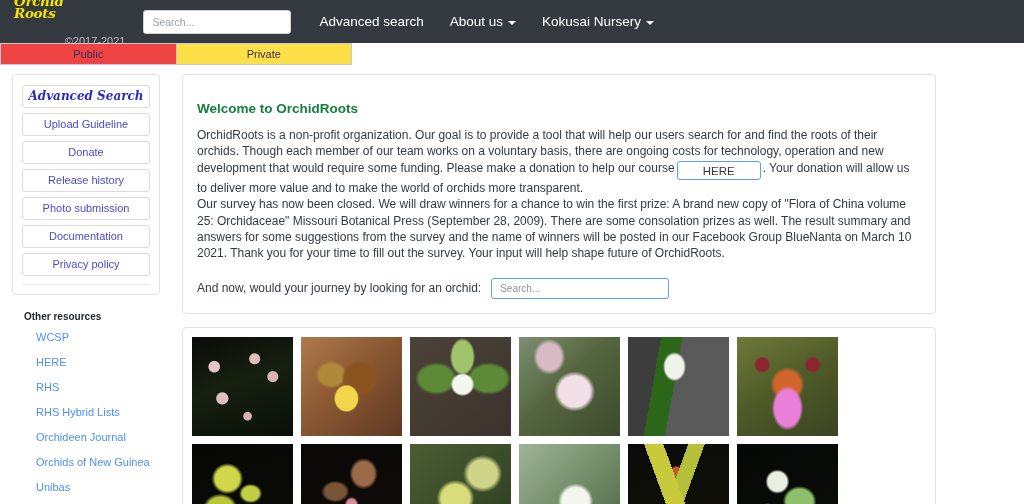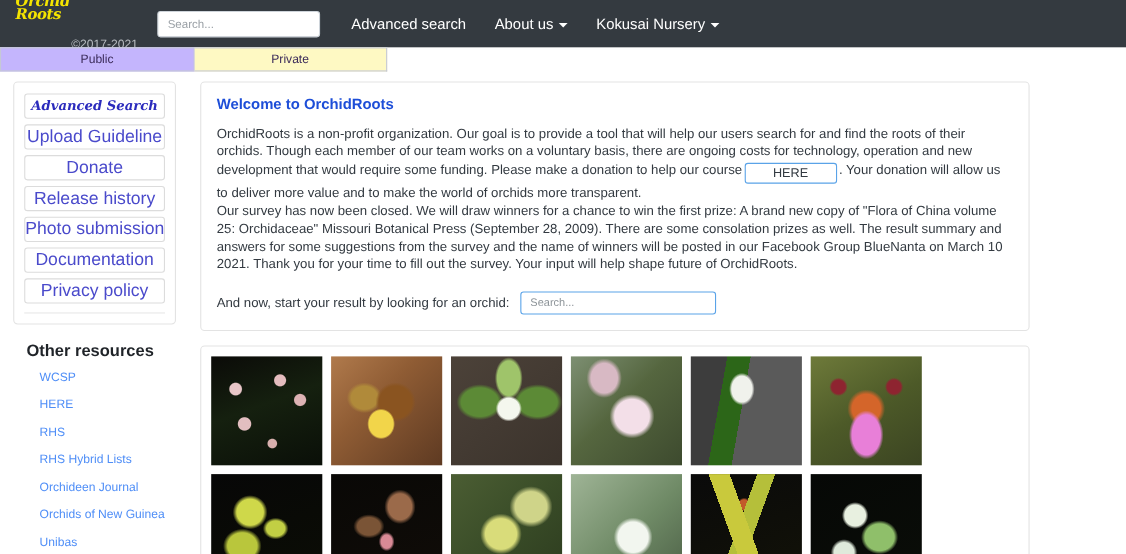--- a/index.html
+++ b/index.html
@@ -101,22 +101,22 @@
     flex: 1;
     display: flex;
     align-items: center;
     justify-content: center;
     font-size: 11px;
     color: #3b2b5a;
     border: 1px solid #c5c8d6;
     box-sizing: border-box;
     cursor: pointer;
   }
-  .tab.active { background: #c4b5fd; }
-  .tab.inactive { background: #fef9c3; border-left: none; }
+  .tab.active { background: #ef4444; }
+  .tab.inactive { background: #fde047; border-left: none; }
 
   
   .page {
     display: flex;
     padding: 9px 0 0 0;
     box-sizing: border-box;
   }
   .sidebar {
     width: 168px;
     flex: 0 0 168px;
@@ -136,41 +136,41 @@
     display: block;
     width: 100%;
     height: 23px;
     line-height: 21px;
     margin-bottom: 5px;
     text-align: center;
     border: 1px solid #dcdcdc;
     border-radius: 3px;
     background: #fff;
     color: #4a4acb;
-    font-size: 16px;
+    font-size: 11px;
     box-sizing: border-box;
     cursor: pointer;
     font-family: "Liberation Sans", sans-serif;
     text-decoration: none;
     overflow: hidden;
     white-space: nowrap;
   }
   .side-btn.fancy {
     font-family: "DejaVu Serif", serif;
     font-style: italic;
     font-weight: bold;
     font-size: 12px;
     color: #2b2bbd;
   }
   .side-divider {
     border-top: 1px solid #e8e8e8;
     margin: 8px 0 0 0;
   }
   .resources-title {
-    font-size: 15px;
+    font-size: 10px;
     font-weight: bold;
     color: #1f2328;
     margin: 16px 0 9px 12px;
   }
   .res-link {
     display: block;
     color: #4f8ef7;
     font-size: 11px;
     text-decoration: none;
     margin: 0 0 13px 24px;
@@ -182,22 +182,22 @@
     flex: 1;
     padding: 0 88px 0 14px;
     box-sizing: border-box;
   }
   .welcome-card {
     padding: 12px 16px 14px 14px;
   }
   .welcome-title {
     font-size: 13.5px;
     font-weight: bold;
-    color: #1d4ed8;
-    margin: 0 0 11px 0;
+    color: #15803d;
+    margin: 14px 0 11px 0;
   }
   .para {
     font-size: 12px;
     line-height: 16.4px;
     color: #333a41;
     margin: 0;
     text-align: left;
   }
   .here-btn {
     display: inline-block;
@@ -320,21 +320,21 @@
 
   </div>
 
   <div class="main">
 
     <div class="card welcome-card">
       <div class="welcome-title">Welcome to OrchidRoots</div>
       <p class="para"><span>OrchidRoots is a non-profit organization. Our goal is to provide a tool that will help our users search for and find the roots of their orchids. Though each member of our team works on a voluntary basis, there are ongoing costs for technology, operation and new development that would require some funding. Please make a donation to help our course</span><button class="here-btn">HERE</button><span>. Your donation will allow us to deliver more value and to make the world of orchids more transparent.</span></p>
       <p class="para">Our survey has now been closed. We will draw winners for a chance to win the first prize: A brand new copy of "Flora of China volume 25: Orchidaceae" Missouri Botanical Press (September 28, 2009). There are some consolation prizes as well. The result summary and answers for some suggestions from the survey and the name of winners will be posted in our Facebook Group BlueNanta on March 10 2021. Thank you for your time to fill out the survey. Your input will help shape future of OrchidRoots.</p>
       <div class="journey-row">
-        <span class="journey-label">And now, start your result by looking for an orchid:</span>
+        <span class="journey-label">And now, would your journey by looking for an orchid:</span>
         <input class="journey-search" type="text" placeholder="Search..." style="">
       </div>
     </div>
 
     <div class="card gallery-card">
       <div class="gal-row">
         <div class="thumb" style="background:radial-gradient(circle at 22% 30%,#e8c6c8 0 5%,transparent 6%),radial-gradient(circle at 62% 22%,#e4bcbe 0 5%,transparent 6%),radial-gradient(circle at 80% 40%,#ddb2b4 0 5%,transparent 6%),radial-gradient(circle at 30% 62%,#e2bec0 0 6%,transparent 7%),radial-gradient(circle at 55% 80%,#d8b0ae 0 4%,transparent 5%),linear-gradient(160deg,#0b0b08 0%,#15200f 45%,#0a0f08 100%);"></div>
         <div class="thumb" style="background:radial-gradient(ellipse at 45% 62%,#f2d54a 0 14%,transparent 16%),radial-gradient(ellipse at 58% 42%,#8a5420 0 18%,transparent 22%),radial-gradient(ellipse at 30% 38%,#b08a3a 0 12%,transparent 16%),linear-gradient(135deg,#b07a4c 0%,#8f5c34 40%,#5e3a22 100%);"></div>
         <div class="thumb" style="background:radial-gradient(ellipse at 52% 48%,#f4f7ee 0 13%,transparent 16%),radial-gradient(ellipse at 52% 20%,#9fc46a 0 14%,transparent 17%),radial-gradient(ellipse at 26% 42%,#5c8a36 0 16%,transparent 20%),radial-gradient(ellipse at 78% 42%,#5c8a36 0 16%,transparent 20%),linear-gradient(140deg,#4c4239 0%,#3b332c 100%);"></div>
         <div class="thumb" style="background:radial-gradient(ellipse at 55% 55%,#f3dfe8 0 20%,transparent 26%),radial-gradient(ellipse at 30% 20%,#d8b9c4 0 12%,transparent 16%),linear-gradient(135deg,#7d8f72 0%,#55663f 45%,#3d4a2e 100%);"></div>

